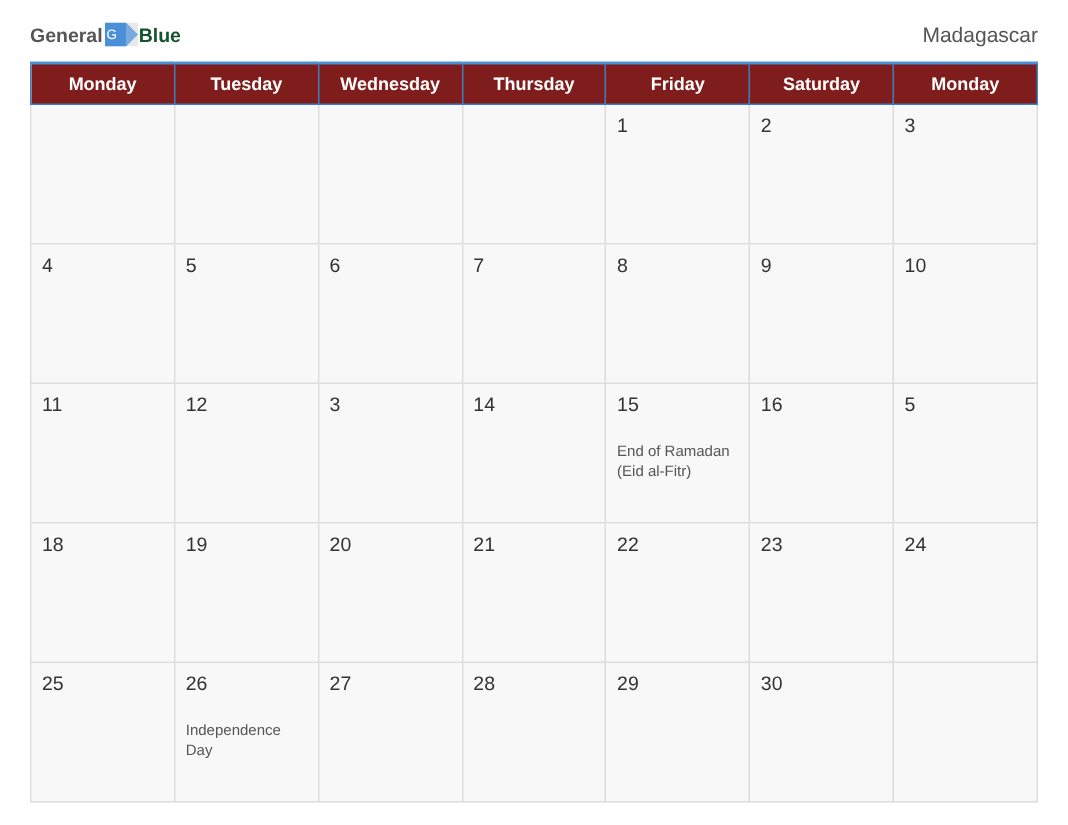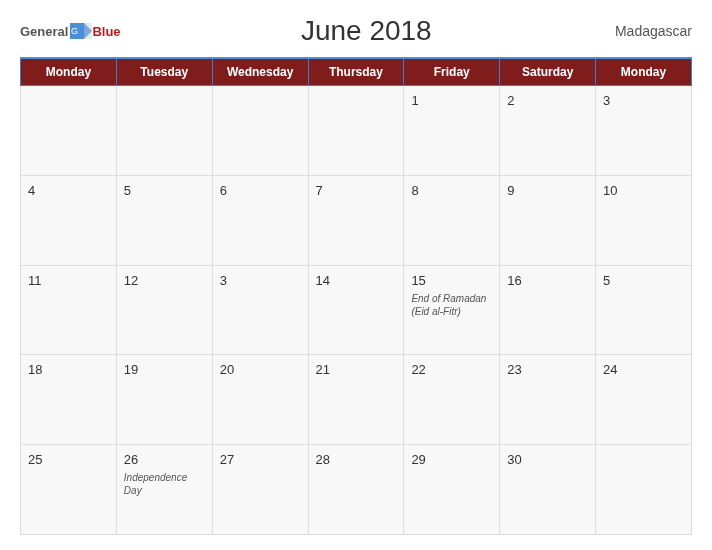--- a/index.html
+++ b/index.html
@@ -26,21 +26,21 @@
     .logo {
       display: flex;
       align-items: center;
       font-size: 13px;
     }
     .logo-general {
       color: #555;
       font-weight: bold;
     }
     .logo-blue {
-      color: #b91c1c;
+      color: #14532d;
       font-weight: bold;
     }
     .logo-flag {
       width: 22px;
       height: 16px;
       margin-left: 2px;
       display: inline-block;
     }
     .title {
       font-size: 28px;
@@ -80,23 +80,22 @@
       background: #f8f8f8;
     }
     .day-num {
       font-size: 13px;
       color: #333;
       font-weight: normal;
     }
     .event {
       font-size: 10px;
       color: #555;
-      margin-top: 3px;
+      margin-top: 16px;
       line-height: 1.3;
-      font-style: italic;
     }
     .header-row th {
       border-top: 2px solid #4a90d9;
     }
   </style>
 </head>
 <body>
 
 <div class="page">
   <div class="header">
@@ -104,21 +103,20 @@
       <span class="logo-general">General</span>
 
       <svg class="logo-flag" viewBox="0 0 22 16" xmlns="http://www.w3.org/2000/svg">
         <rect width="22" height="16" fill="#e8e8e8"></rect>
         <polygon points="0,0 14,0 14,16 0,16" fill="#4a90d9"></polygon>
         <polygon points="14,0 22,8 14,16" fill="#4a90d9" opacity="0.7"></polygon>
         <text x="1" y="11" font-size="9" fill="#fff" font-family="Arial">G</text>
       </svg>
       <span class="logo-blue">Blue</span>
     </div>
-    <div class="title">June 2018</div>
     <div class="country">Madagascar</div>
   </div>
 
   <table>
     <thead>
       <tr class="header-row">
         <th class="day-header">Monday</th>
         <th class="day-header">Tuesday</th>
         <th class="day-header">Wednesday</th>
         <th class="day-header">Thursday</th>

